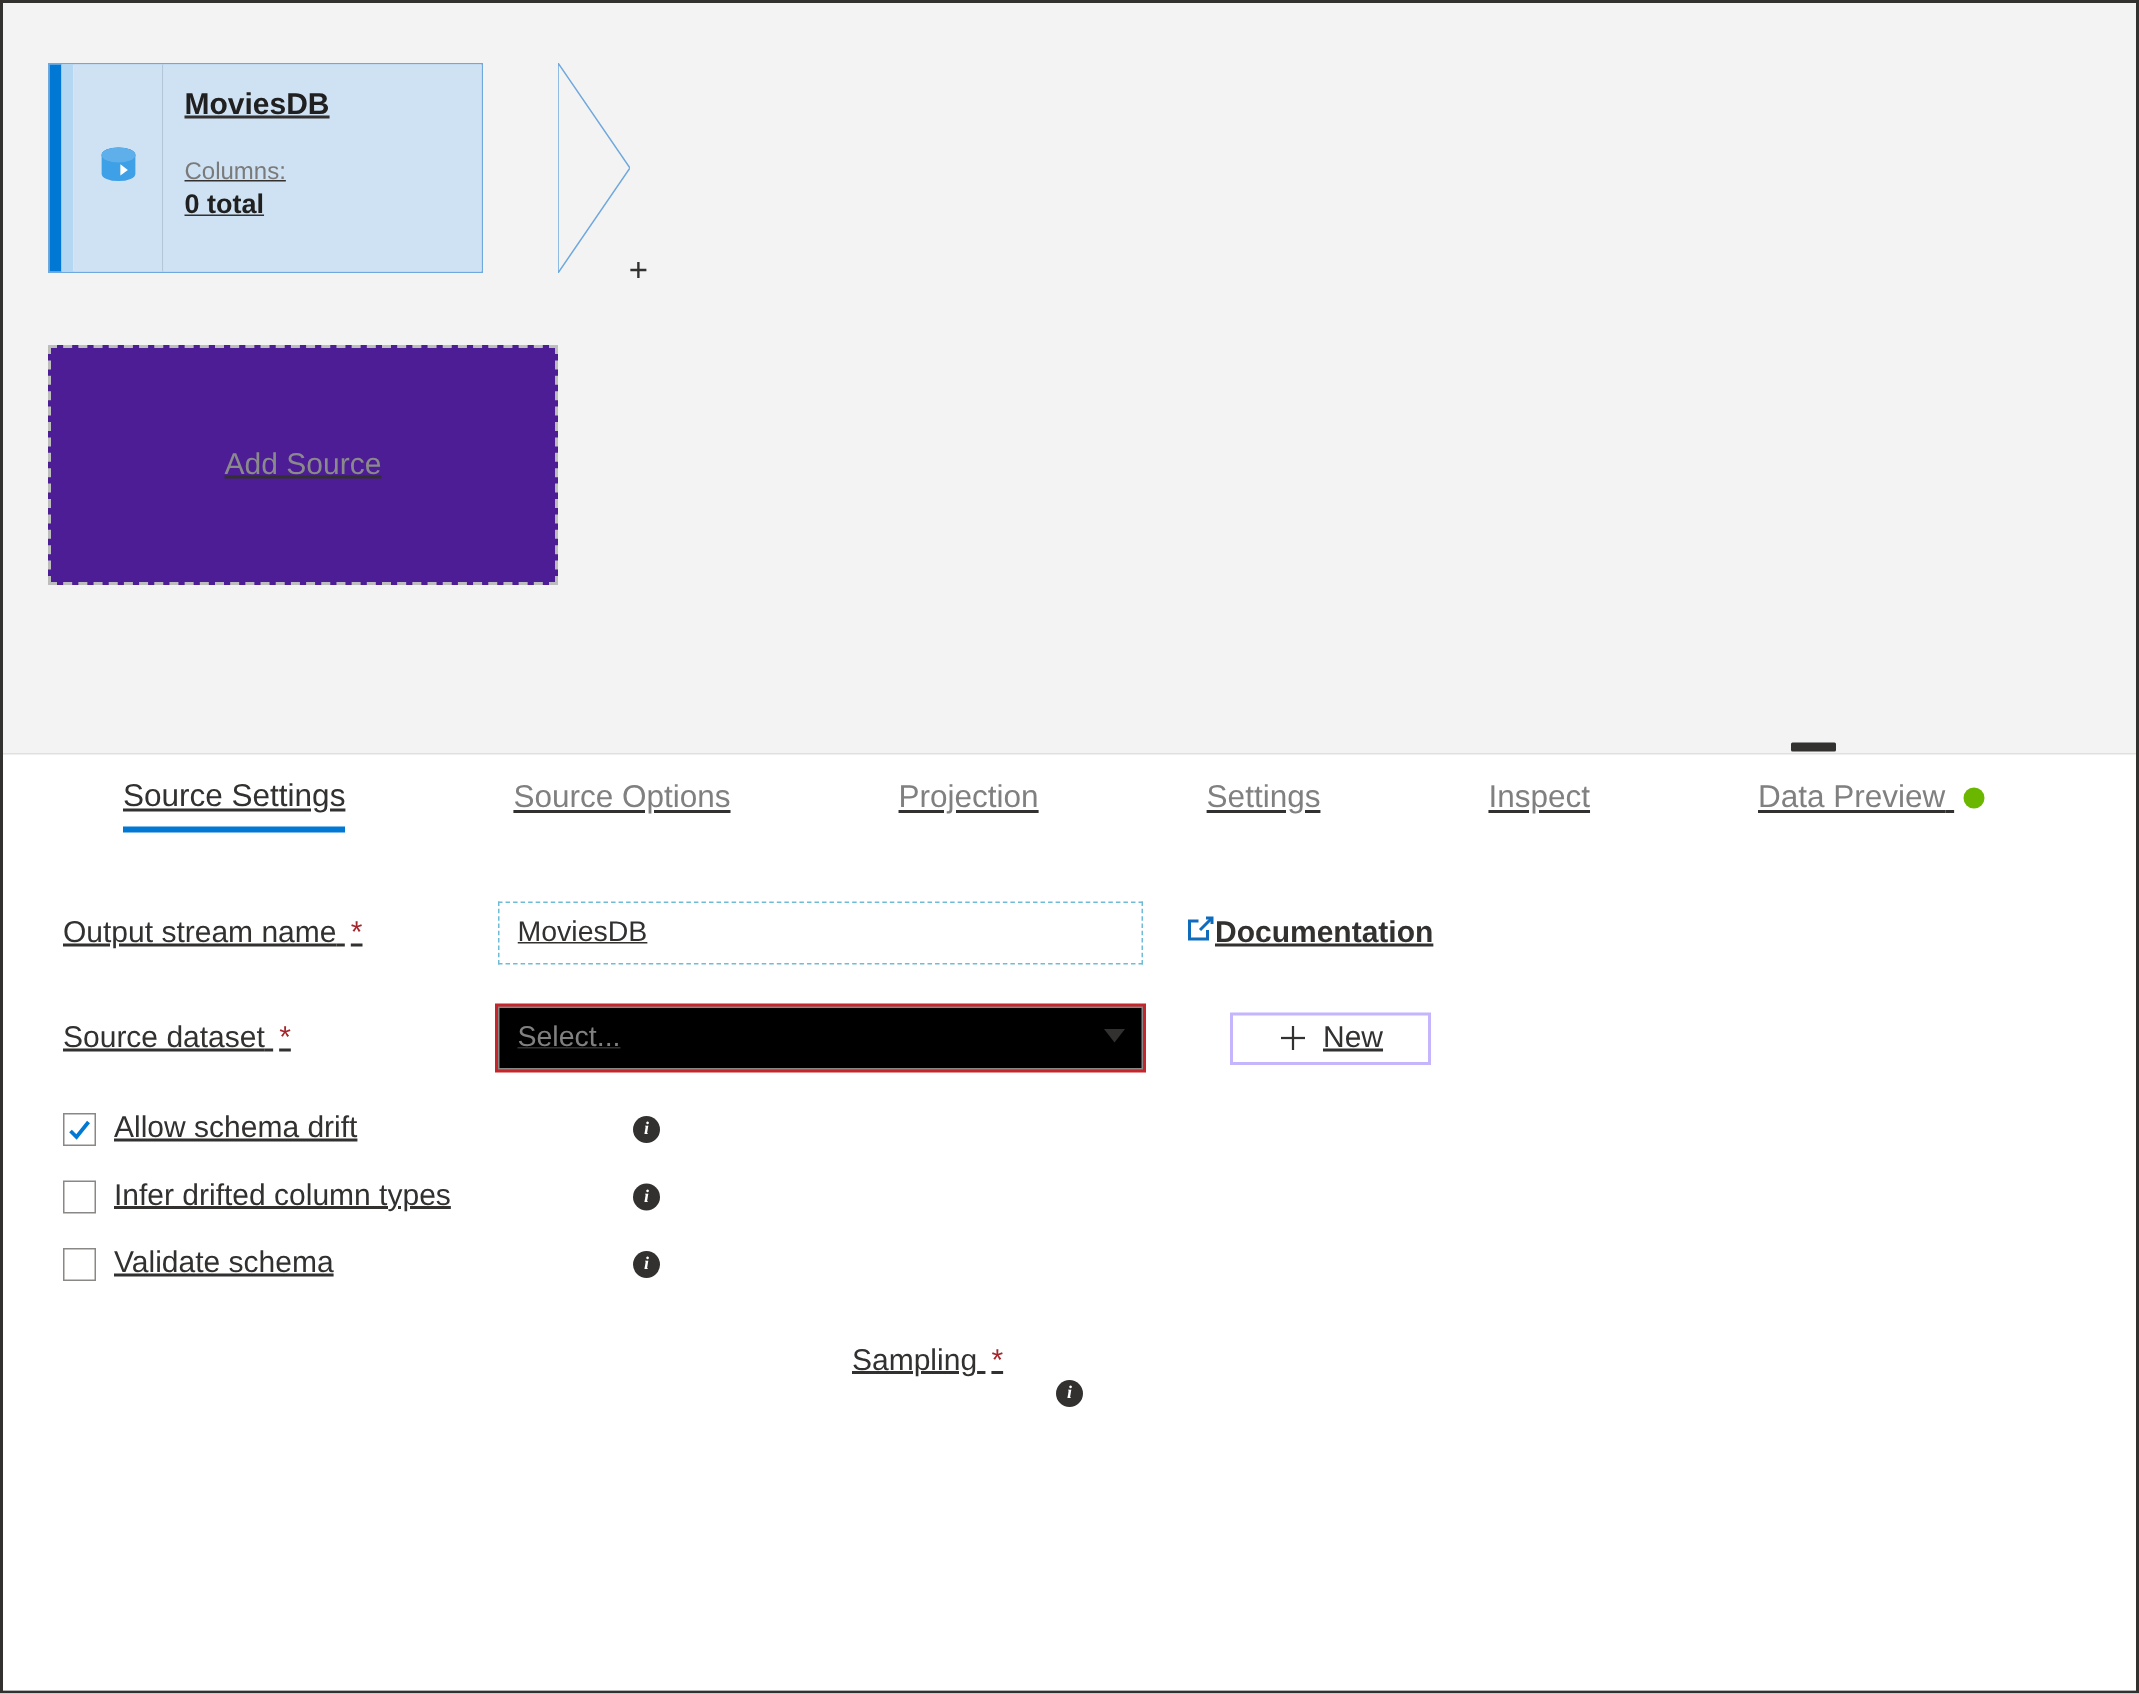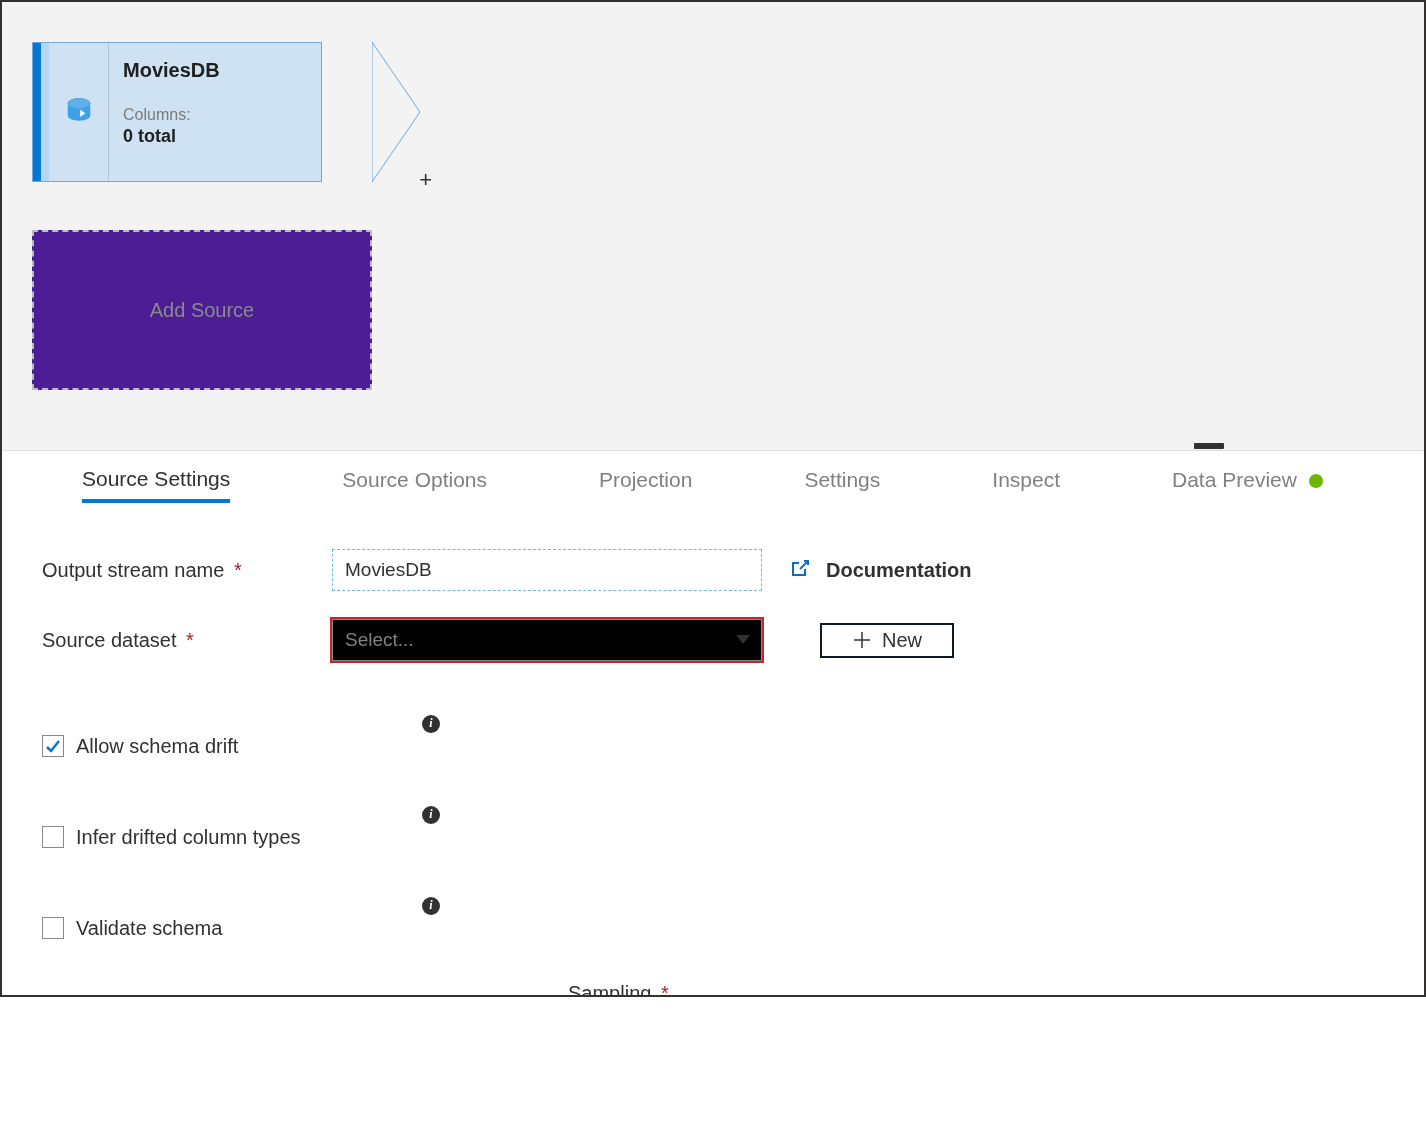--- a/index.html
+++ b/index.html
@@ -5,24 +5,25 @@
   * { box-sizing: border-box; margin: 0; padding: 0; }
   body {
     font-family: "Segoe UI", -apple-system, BlinkMacSystemFont, sans-serif;
     background: #fff;
     color: #323130;
     font-size: 16px;
   }
   .frame {
     border: 2px solid #323130;
     width: 1426px;
-    height: 997px;
+    height: 1129px;
     display: flex;
     flex-direction: column;
     overflow: hidden;
+    text-decoration: underline;
   }
   .canvas-area {
     background: #f3f3f3;
     padding: 40px 30px 60px 30px;
     position: relative;
     height: 500px;
   }
   .source-node {
     position: relative;
     width: 340px;
@@ -222,35 +223,35 @@
   .select-caret {
     position: absolute;
     right: 12px;
     top: 50%;
     transform: translateY(-50%);
     pointer-events: none;
   }
   .doc-link {
     display: inline-flex;
     align-items: center;
-    gap: 16px;
+    gap: 0;
     color: #323130;
     text-decoration: none;
     font-size: 20px;
     font-weight: 600;
     cursor: pointer;
   }
   .doc-link-icon {
     color: #0f6cbd;
   }
   .new-btn {
     display: inline-flex;
     align-items: center;
     gap: 10px;
-    border: 2px solid #0f172a;
+    border: 2px solid #c4b5fd;
     padding: 4px 30px;
     font-size: 20px;
     color: #323130;
     background: #fff;
     cursor: pointer;
     margin-left: 30px;
   }
   .plus-svg {
     width: 20px;
     height: 20px;
@@ -343,22 +344,22 @@
     height: 12px;
     background: #0078d4;
     border-radius: 50%;
   }
   .radio-label {
     font-size: 20px;
     color: #323130;
   }
   .checks-info-col {
     display: flex;
+    align-items: center;
     width: 340px;
-    margin-top: 46px;
   }
 </style>
 </head>
 <body>
 
 <div class="frame">
 
   <div class="canvas-area">
 
     <div class="source-node">

